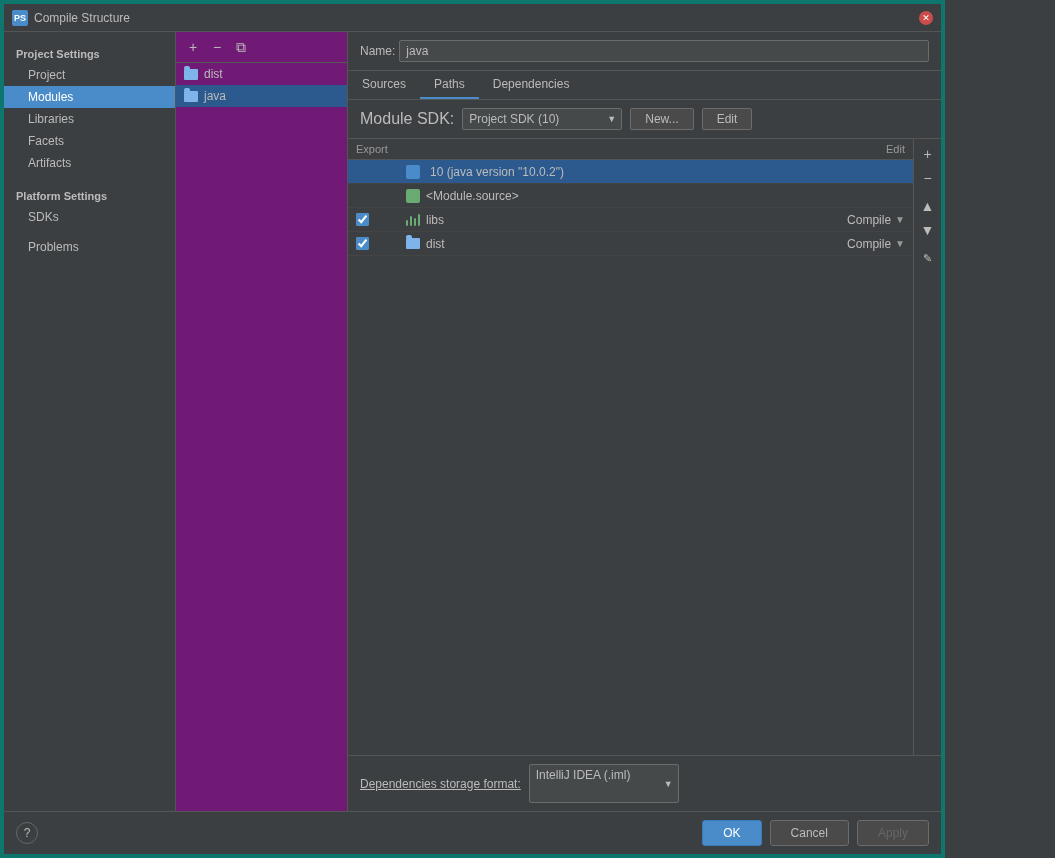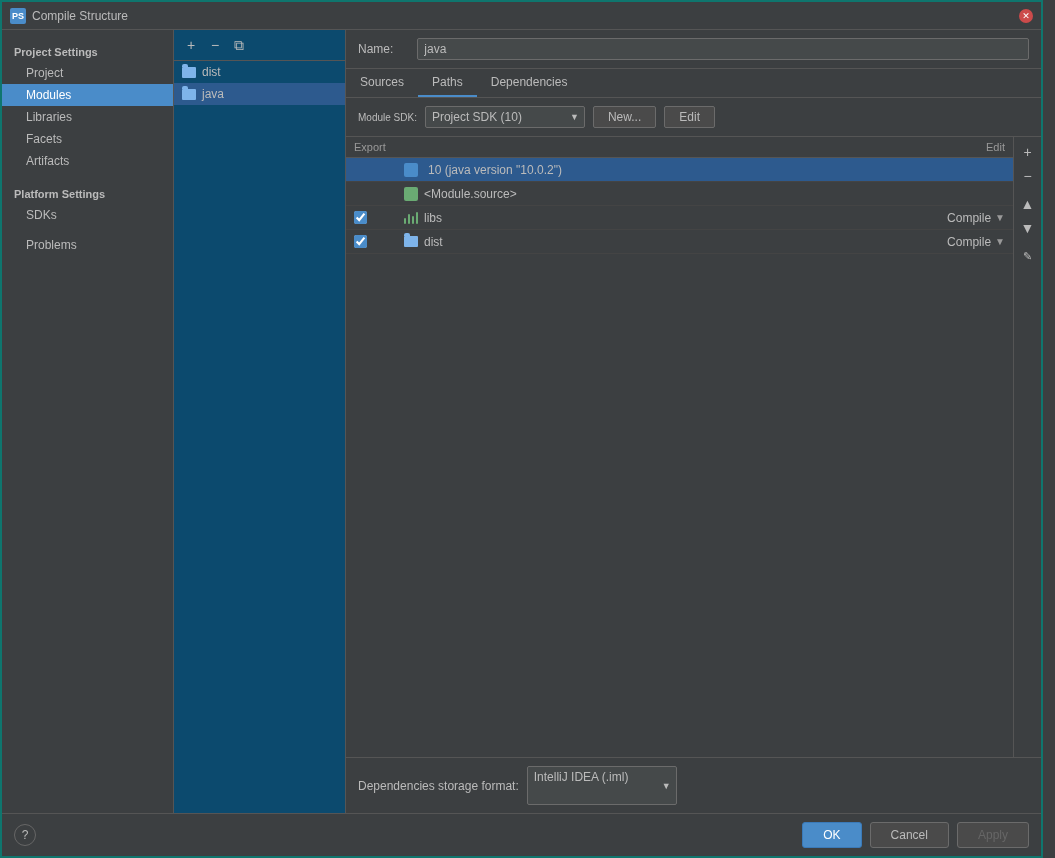--- a/index.html
+++ b/index.html
@@ -7,26 +7,26 @@
       font-family: 'Segoe UI', Arial, sans-serif;
       font-size: 12px;
       background: #3c3f41;
       color: #bbbbbb;
       width: 1055px;
       height: 858px;
       overflow: hidden;
     }
 
     .window {
-      width: 1043px;
+      width: 945px;
       height: 858px;
-      background: #0c4a6e;
+      background: #701a75;
       display: flex;
       flex-direction: column;
-      border: 2px solid #0f766e;
+      border: 4px solid #0f766e;
     }
 
     .title-bar {
       background: #3c3f41;
       height: 28px;
       display: flex;
       align-items: center;
       padding: 0 8px;
       border-bottom: 1px solid #555;
       flex-shrink: 0;
@@ -165,21 +165,21 @@
       display: flex;
       flex-direction: column;
       overflow: hidden;
     }
 
     .name-row {
       display: flex;
       align-items: center;
       padding: 8px 12px;
       border-bottom: 1px solid #555;
-      gap: 24px;
+      gap: 4px;
     }
 
     .name-label {
       color: #bbbbbb;
       font-size: 12px;
     }
 
     .name-input {
       flex: 1;
       background: #45494a;
@@ -220,21 +220,21 @@
     .sdk-row {
       display: flex;
       align-items: center;
       padding: 8px 12px;
       gap: 8px;
       border-bottom: 1px solid #555;
     }
 
     .sdk-label {
       color: #bbbbbb;
-      font-size: 10px;
+      font-size: 16px;
       white-space: nowrap;
     }
 
     .sdk-select {
       background: #45494a;
       border: 1px solid #6b6b6b;
       color: #bbbbbb;
       padding: 3px 6px;
       font-size: 12px;
       border-radius: 2px;
@@ -393,20 +393,21 @@
       border-top: 1px solid #555;
       padding: 8px 12px;
       display: flex;
       align-items: center;
       gap: 8px;
     }
 
     .bottom-label {
       color: #bbbbbb;
       font-size: 12px;
+      text-decoration: underline;
     }
 
     .storage-select-wrapper {
       position: relative;
       display: inline-block;
     }
 
     .storage-select {
       background: #45494a;
       border: 1px solid #6b6b6b;

